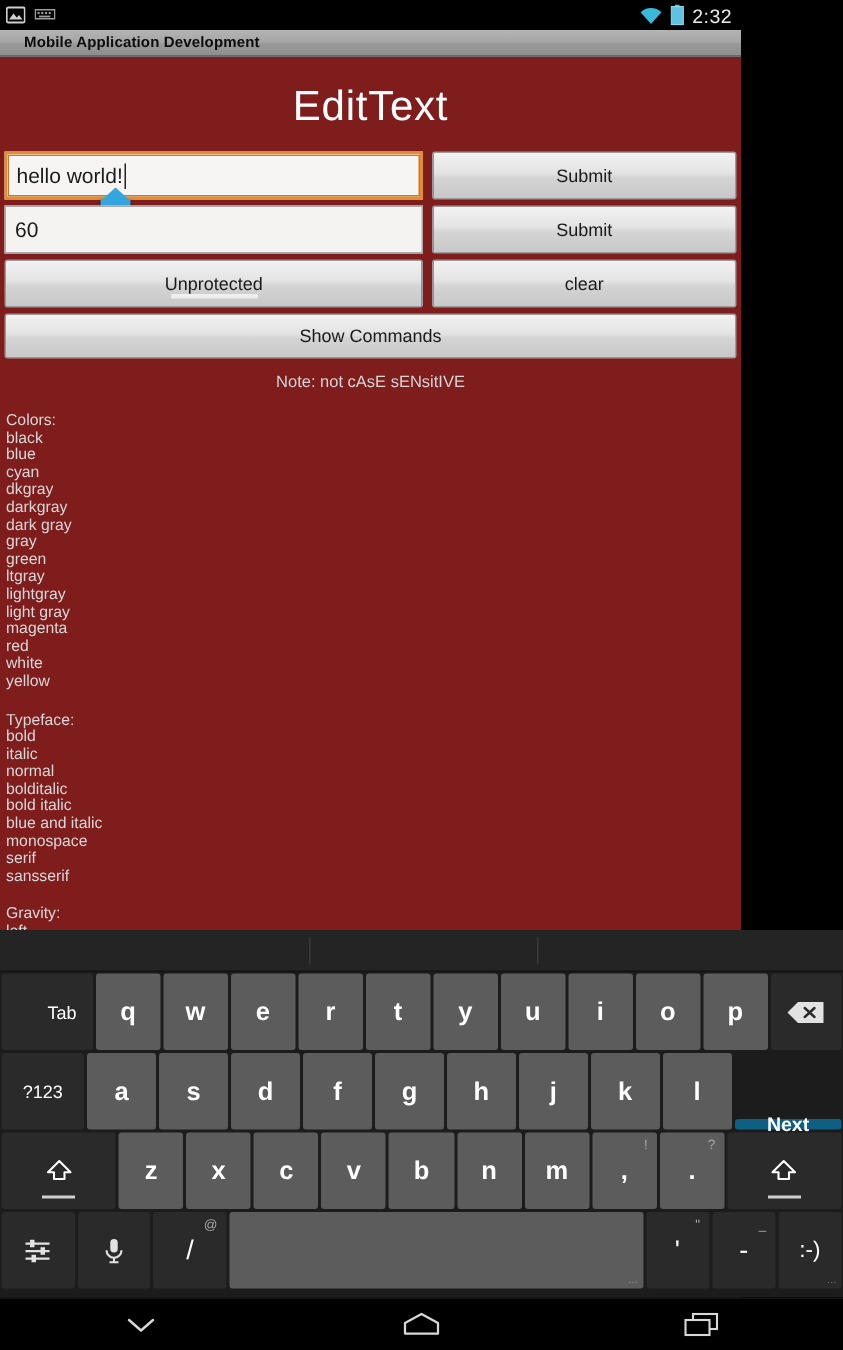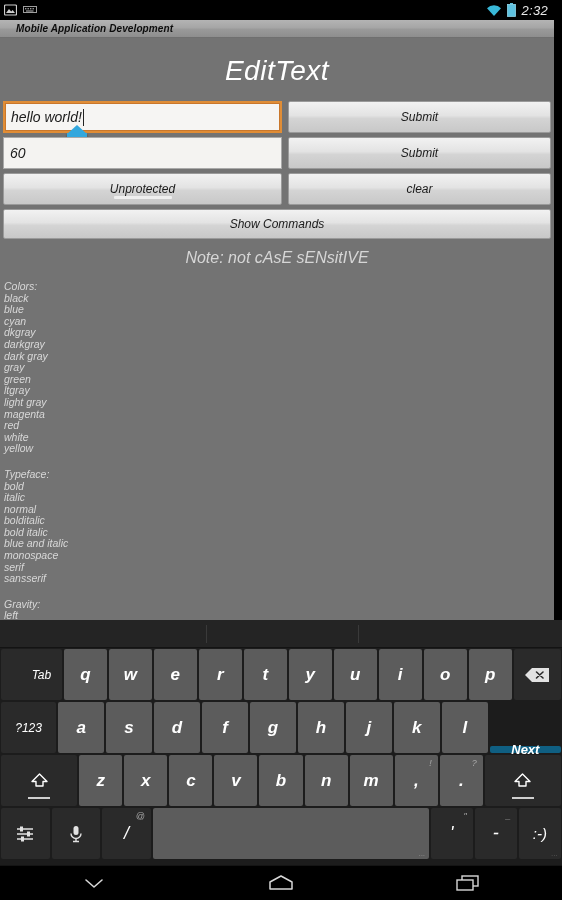--- a/index.html
+++ b/index.html
@@ -2,21 +2,21 @@
 <html><head>
 <meta charset="utf-8">
 <style>
   * { box-sizing: border-box; margin: 0; padding: 0; }
   html, body {
     width: 562px; height: 900px;
     background: #000;
     font-family: "Liberation Sans", sans-serif;
     overflow: hidden;
   }
-  #screen { position: relative; width: 554px; height: 900px; background: #737373; font-style: italic; }
+  #screen { position: relative; width: 494px; height: 900px; background: #7f1d1d; }
 
   
   .statusbar {
     height: 20px; background: #000;
     display: flex; align-items: center;
     padding: 0 6px 0 4px;
   }
   .sb-left { display: flex; align-items: center; gap: 6px; }
   .sb-spacer { flex: 1; }
   .sb-right { display: flex; align-items: center; gap: 5px; }
@@ -95,21 +95,21 @@
   .btn.full { flex: 1 1 100%; height: 30px; }
   .btn-underline {
     position: absolute; bottom: 5px; left: 50%;
     transform: translateX(-50%);
     width: 58px; height: 3px;
     background: #efefef;
     border-radius: 1px;
   }
 
   .note {
-    color: #d6d6d6; font-size: 16px;
+    color: #d6d6d6; font-size: 11px;
     padding: 6px 4px 0;
   }
 
   
   .lists { padding: 0 4px; }
   .list-gap { height: 14px; }
   .list-head, .list-item {
     color: #d8d8d8; font-size: 10.5px;
     line-height: 11.6px;
   }
@@ -254,20 +254,21 @@
     <div class="list-head">Colors:</div>
     <div class="list-item">black</div>
     <div class="list-item">blue</div>
     <div class="list-item">cyan</div>
     <div class="list-item">dkgray</div>
     <div class="list-item">darkgray</div>
     <div class="list-item">dark gray</div>
     <div class="list-item">gray</div>
     <div class="list-item">green</div>
     <div class="list-item">ltgray</div>
+    <div class="list-item">lightgray</div>
     <div class="list-item">light gray</div>
     <div class="list-item">magenta</div>
     <div class="list-item">red</div>
     <div class="list-item">white</div>
     <div class="list-item">yellow</div>
 
     <div class="list-gap"></div>
     <div class="list-head">Typeface:</div>
     <div class="list-item">bold</div>
     <div class="list-item">italic</div>

